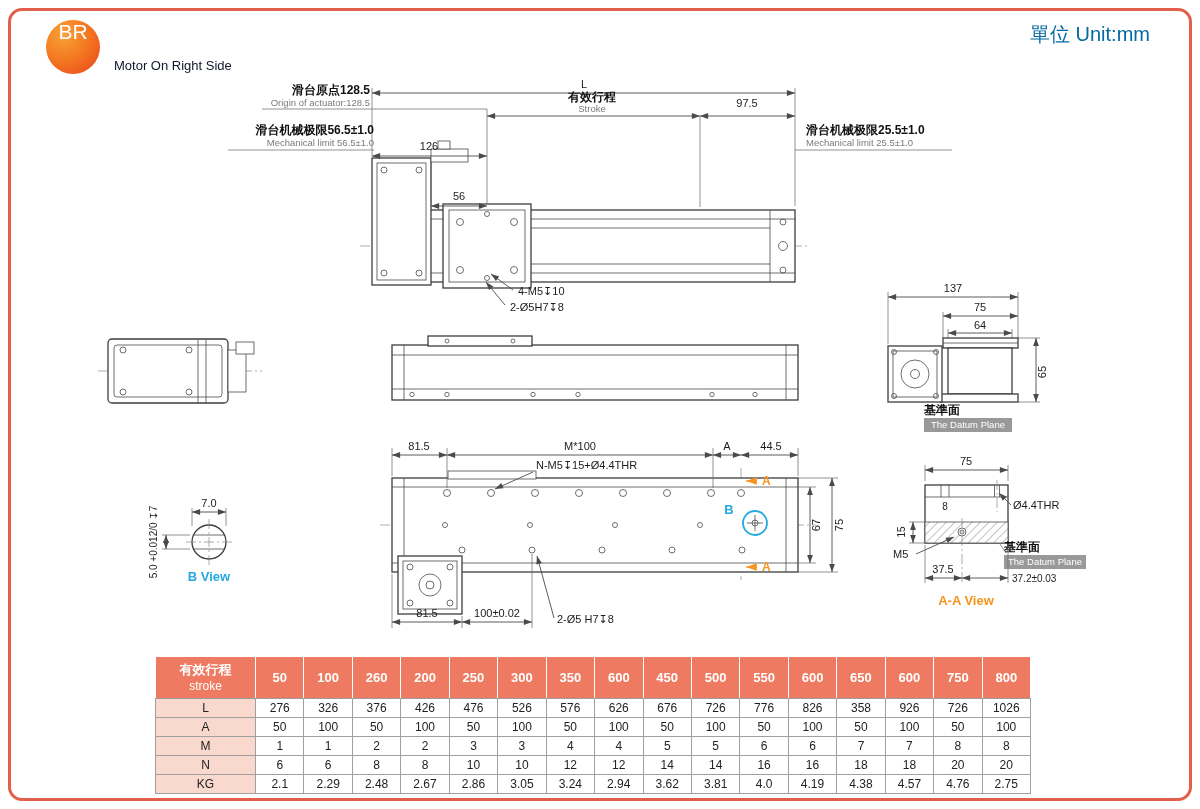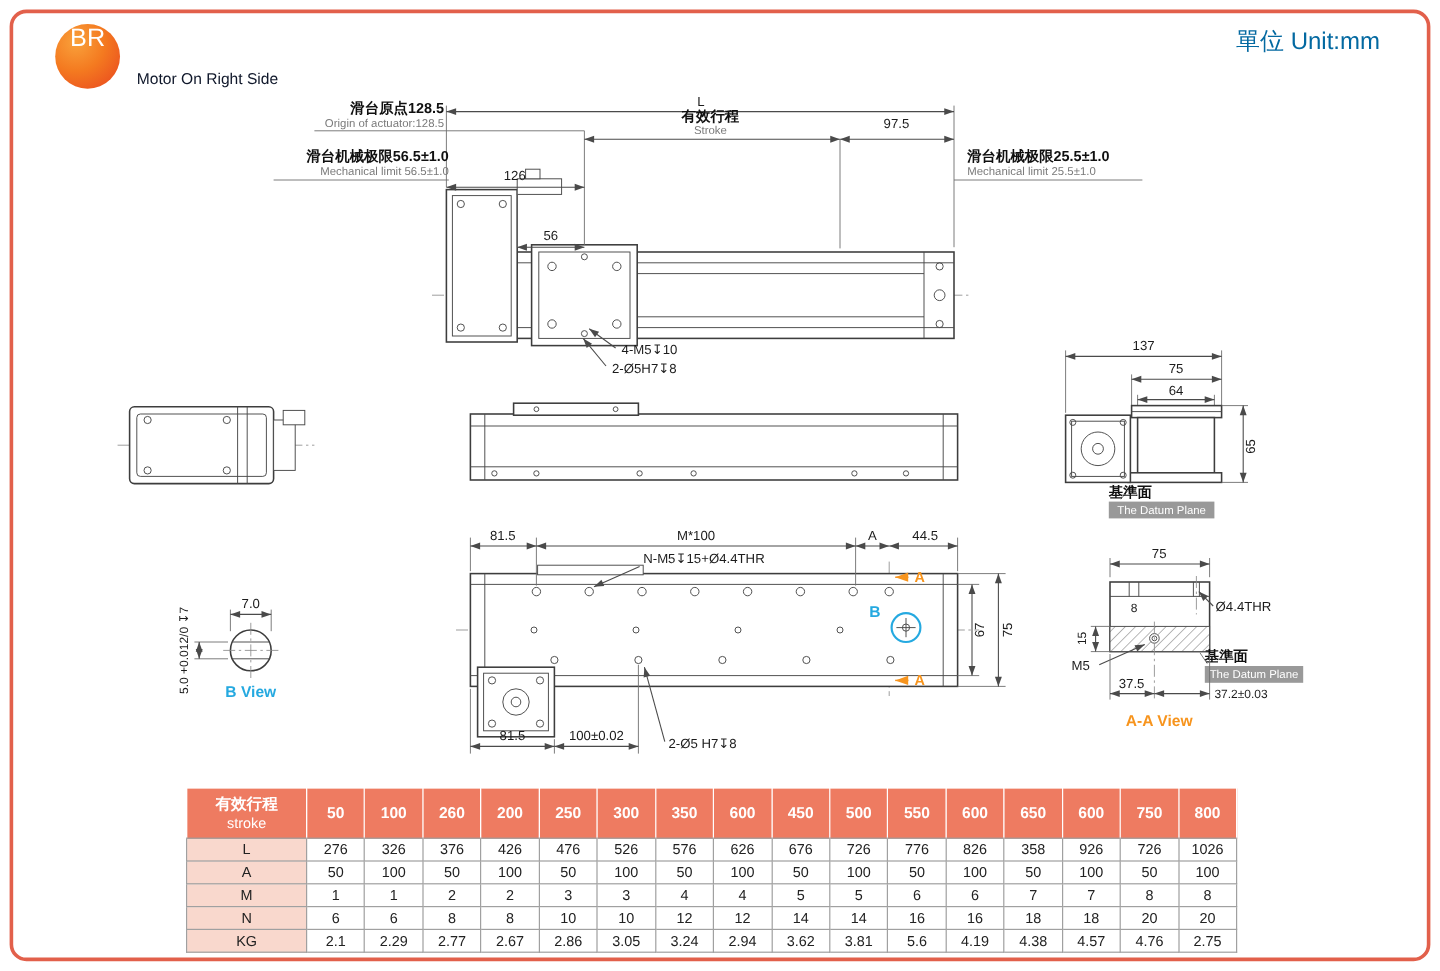--- a/index.html
+++ b/index.html
@@ -448,29 +448,29 @@
           <td>16</td>
           <td>18</td>
           <td>18</td>
           <td>20</td>
           <td>20</td>
         </tr>
         <tr>
           <td class="rowlabel">KG</td>
           <td>2.1</td>
           <td>2.29</td>
-          <td>2.77</td>
+          <td>2.48</td>
           <td>2.67</td>
           <td>2.86</td>
           <td>3.05</td>
           <td>3.24</td>
           <td>2.94</td>
           <td>3.62</td>
           <td>3.81</td>
-          <td>5.6</td>
+          <td>4.0</td>
           <td>4.19</td>
           <td>4.38</td>
           <td>4.57</td>
           <td>4.76</td>
           <td>2.75</td>
         </tr>
       </tbody>
   </table>
 </div>
 

